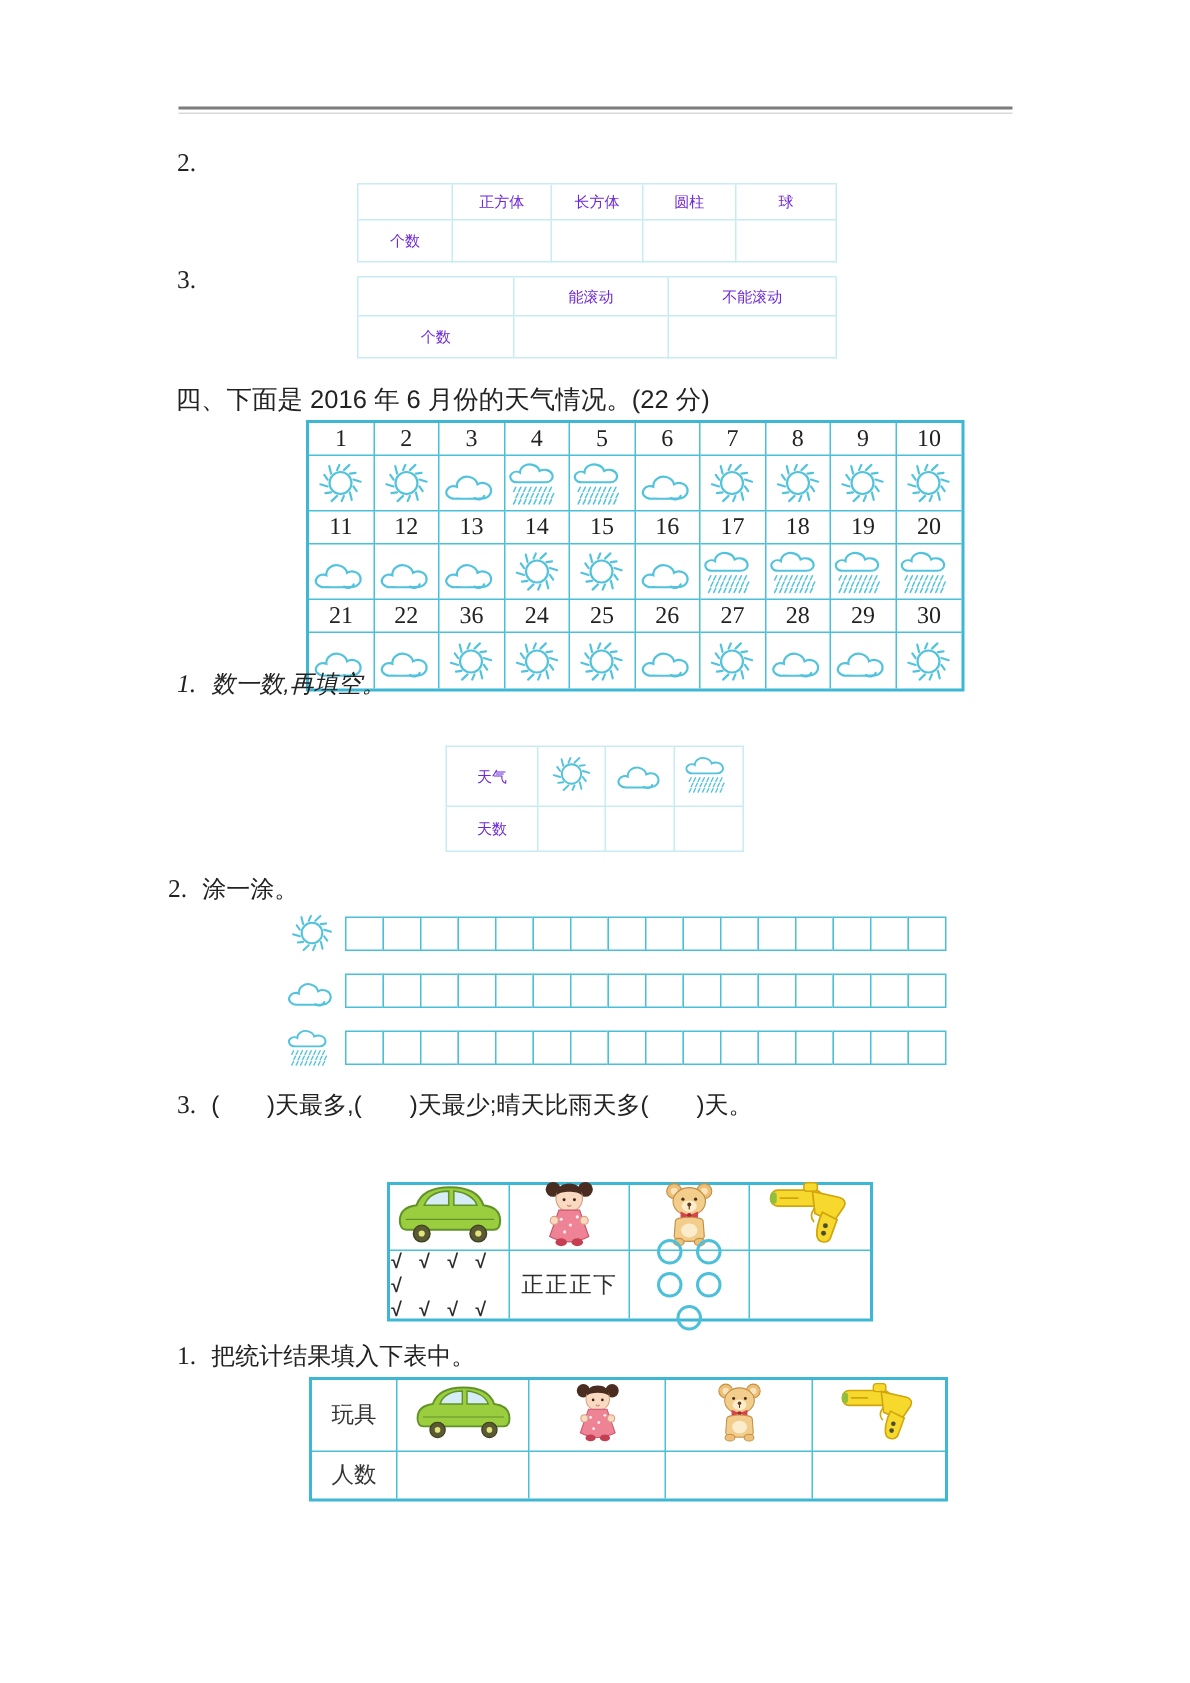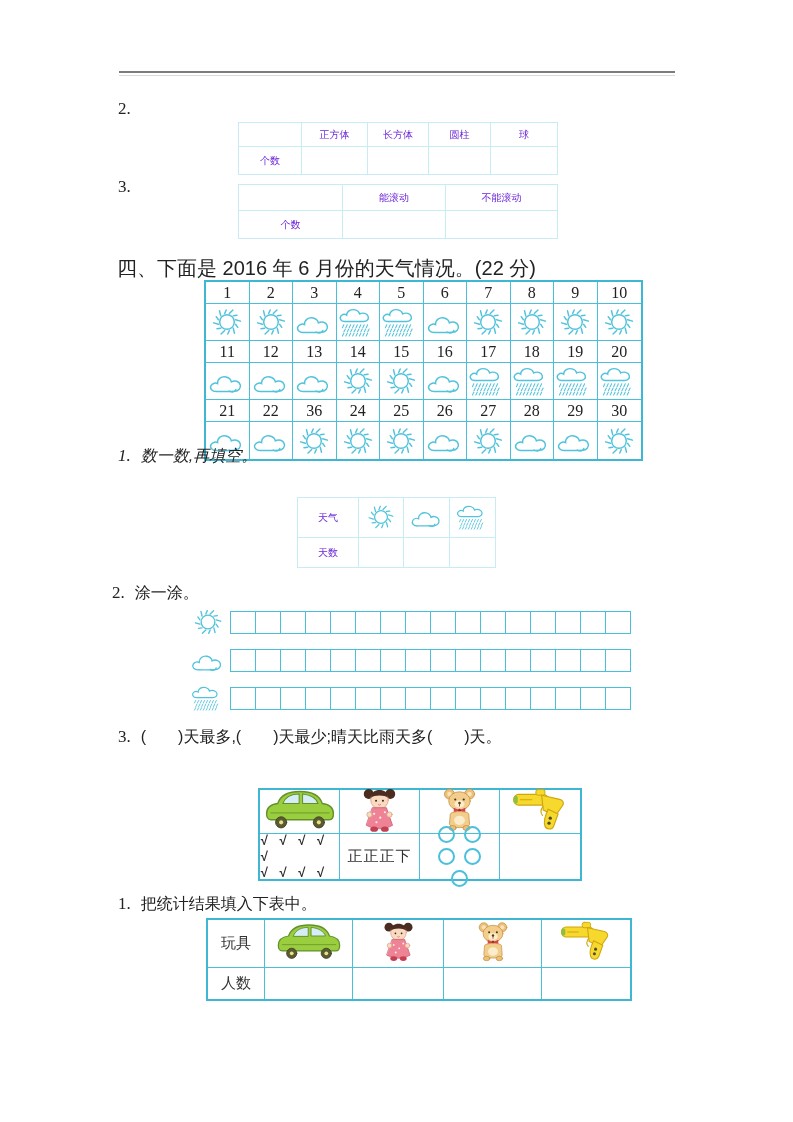--- a/index.html
+++ b/index.html
@@ -2,21 +2,21 @@
 <html><head>
 <meta charset="utf-8">
 <style>
   html,body{margin:0;padding:0;background:#fff;}
   .page{position:relative;width:793px;height:1122px;background:#ffffff;overflow:hidden;
         font-family:"Liberation Sans",sans-serif;color:#2a2a2a;}
   .abs{position:absolute;}
   .rule-dark{height:2px;background:#7d7d7d;}
   .rule-light{height:1px;background:#d9d9d9;}
   .item-num{font-family:"Liberation Serif",serif;font-size:17px;color:#222;}
-  .heading{font-size:20px;color:#222;white-space:nowrap;}
+  .heading{font-size:17px;color:#222;white-space:nowrap;}
   .subitem{font-size:16px;color:#222;white-space:nowrap;}
   .subitem .item-num{margin-right:10px;}
 
   
   .lt{display:grid;border-top:1px solid #c7ecf4;border-left:1px solid #c7ecf4;}
   .lt>div{border-right:1px solid #c7ecf4;border-bottom:1px solid #c7ecf4;
           display:flex;align-items:center;justify-content:center;font-size:10px;color:#6d28d9;}
 
   
   .ct{display:grid;border:2px solid #3db7d4;background:#fff;}

